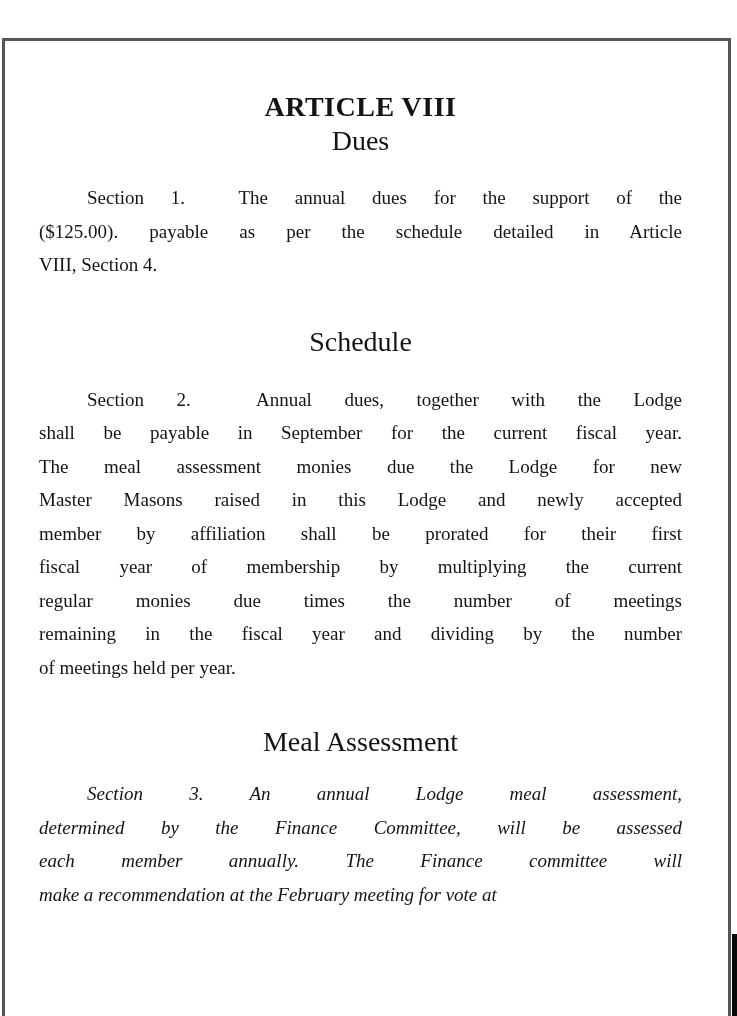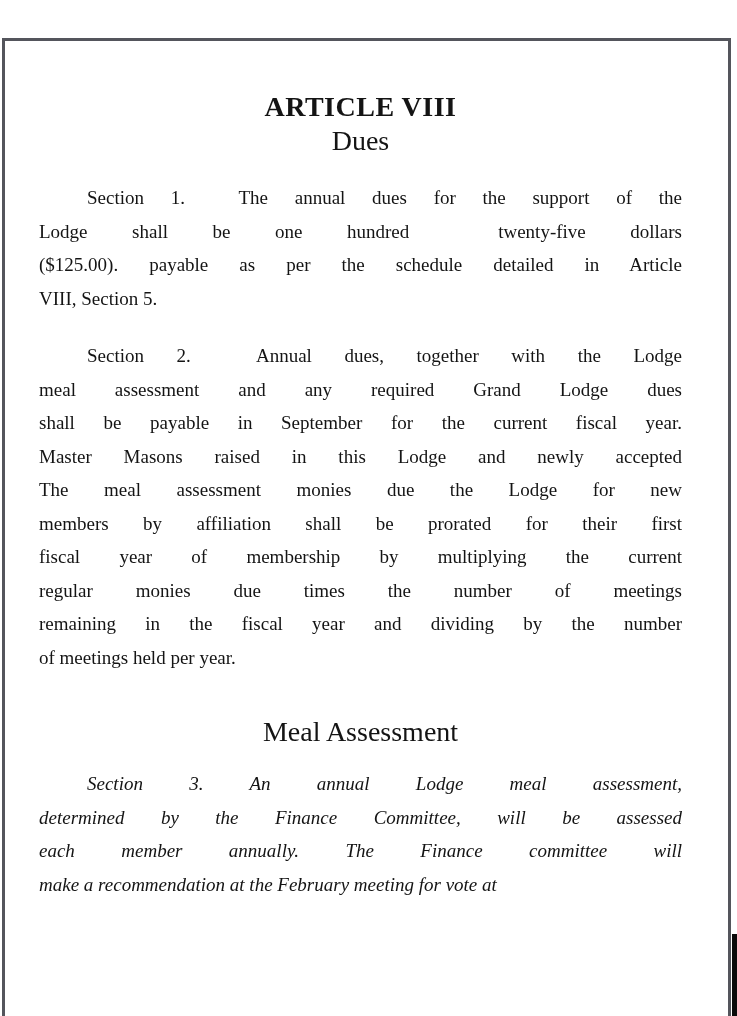--- a/index.html
+++ b/index.html
@@ -81,33 +81,32 @@
 
 <div class="stage">
   <div class="page">
 
     <div class="heading bold">ARTICLE VIII</div>
 
     <div class="heading">Dues</div>
 
     <div class="para m-p1">
         <div class="line first">Section 1. &nbsp;The annual dues for the support of the</div>
-        <div class="line">Lodge shall be one hundred &nbsp;twenty-five dollars</div>
         <div class="line">($125.00). payable as per the schedule detailed in Article</div>
-        <div class="line last">VIII, Section 5.</div>
+        <div class="line last">VIII, Section 4.</div>
       </div>
 
+    <div class="heading m-sch">Schedule</div>
 
     <div class="para m-p2">
         <div class="line first">Section 2. &nbsp;Annual dues, together with the Lodge</div>
-        <div class="line">meal assessment and any required Grand Lodge dues</div>
         <div class="line">shall be payable in September for the current fiscal year.</div>
+        <div class="line">The meal assessment monies due the Lodge for new</div>
         <div class="line">Master Masons raised in this Lodge and newly accepted</div>
-        <div class="line">The meal assessment monies due the Lodge for new</div>
-        <div class="line">members by affiliation shall be prorated for their first</div>
+        <div class="line">member by affiliation shall be prorated for their first</div>
         <div class="line">fiscal year of membership by multiplying the current</div>
         <div class="line">regular monies due times the number of meetings</div>
         <div class="line">remaining in the fiscal year and dividing by the number</div>
         <div class="line last">of meetings held per year.</div>
       </div>
 
     <div class="heading m-meal">Meal Assessment</div>
 
     <div class="para m-p3">
         <div class="line first">Section 3. An annual Lodge meal assessment,</div>

